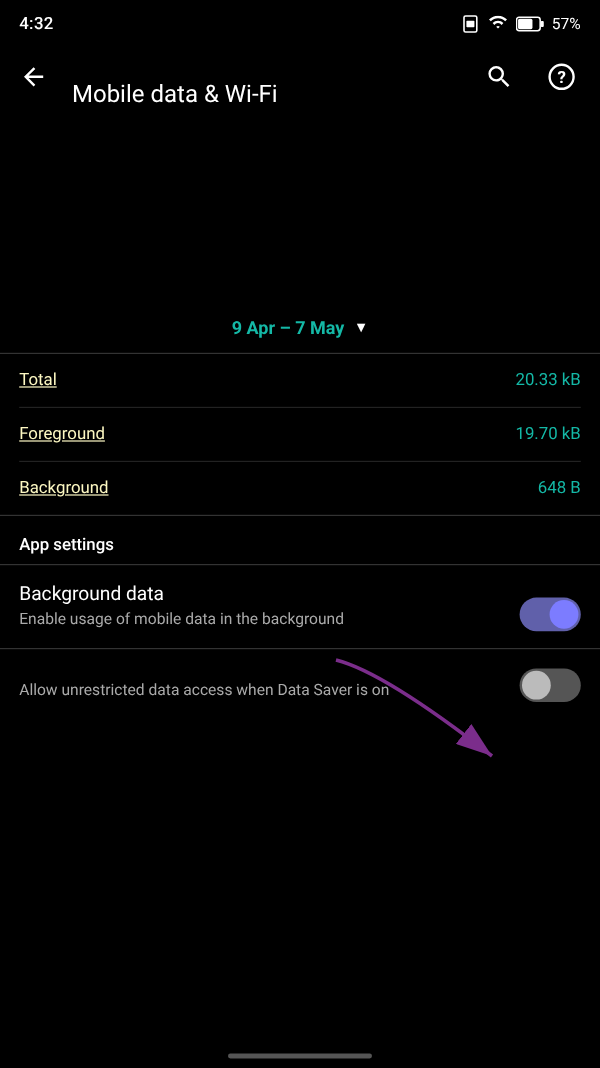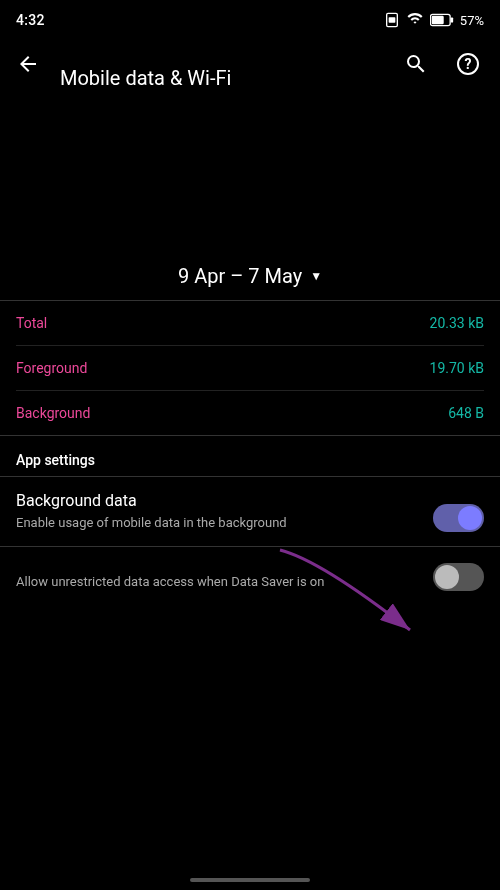--- a/index.html
+++ b/index.html
@@ -97,22 +97,23 @@
     .date-selector {
       display: flex;
       align-items: center;
       justify-content: center;
       padding: 12px 0;
       border-bottom: 1px solid #333;
       gap: 8px;
     }
 
     .date-text {
-      font-size: 20px;
-      color: #ffffff;
+      font-size: 15px;
+      color: #14b8a6;
+      font-weight: bold;
     }
 
     .dropdown-arrow {
       color: #fff;
       font-size: 12px;
     }
 
     
     .stats-section {
       padding: 0 16px;
@@ -126,21 +127,22 @@
       padding: 14px 0;
       border-bottom: 1px solid #222;
     }
 
     .stat-row:last-child {
       border-bottom: none;
     }
 
     .stat-label {
       font-size: 14px;
-      color: #ec4899;
+      color: #fef9c3;
+      text-decoration: underline;
     }
 
     .stat-value {
       font-size: 14px;
       color: #14b8a6;
     }
 
     
     .app-settings-section {
       padding: 0;

